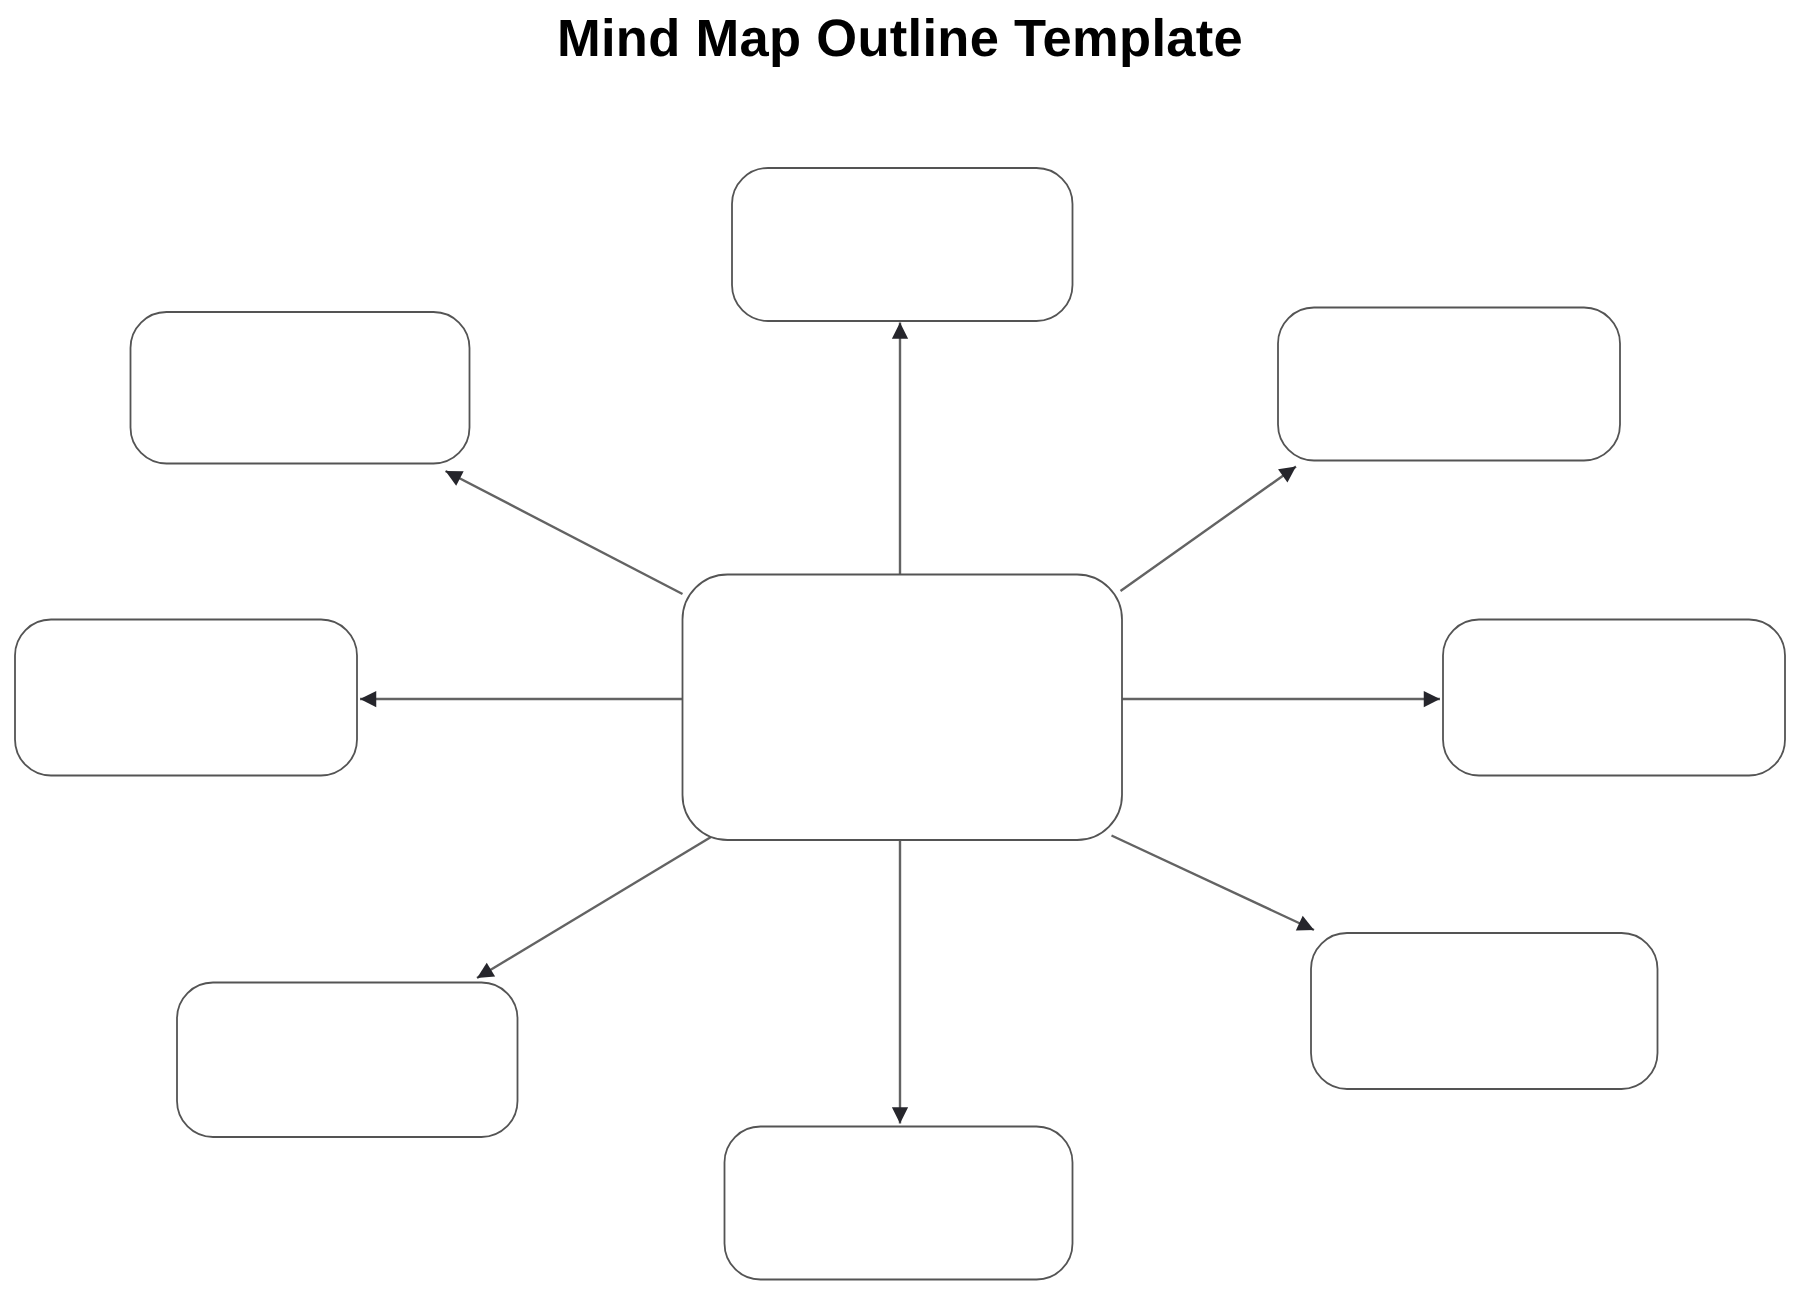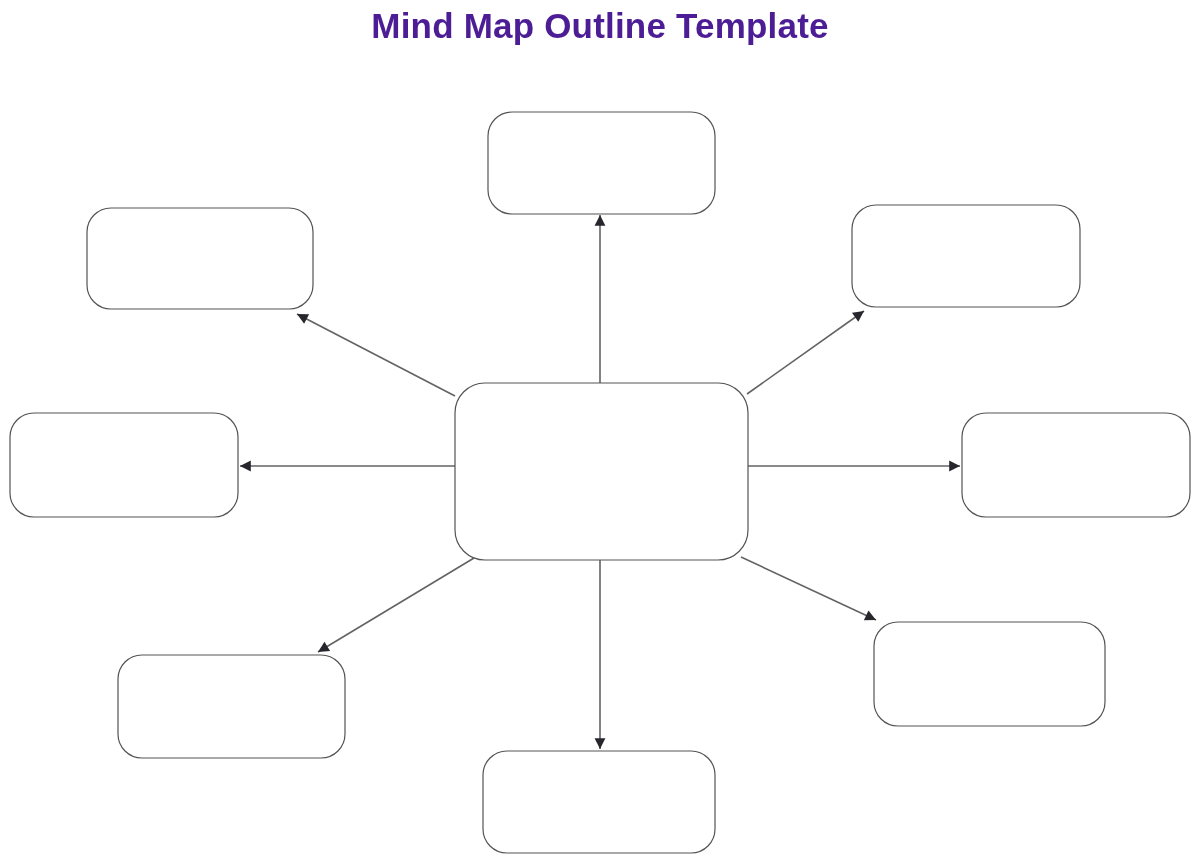--- a/index.html
+++ b/index.html
@@ -19,21 +19,21 @@
   h1.page-title {
     position: absolute;
     top: 6px;
     left: 0;
     width: 100%;
     margin: 0;
     text-align: center;
     font-size: 35px;
     font-weight: 700;
     letter-spacing: 0.2px;
-    color: #4c1d95;
+    color: #000000;
     user-select: none;
   }
   svg.mindmap {
     position: absolute;
     top: 0;
     left: 0;
   }
   .node-box {
     fill: #ffffff;
     stroke: #545454;

